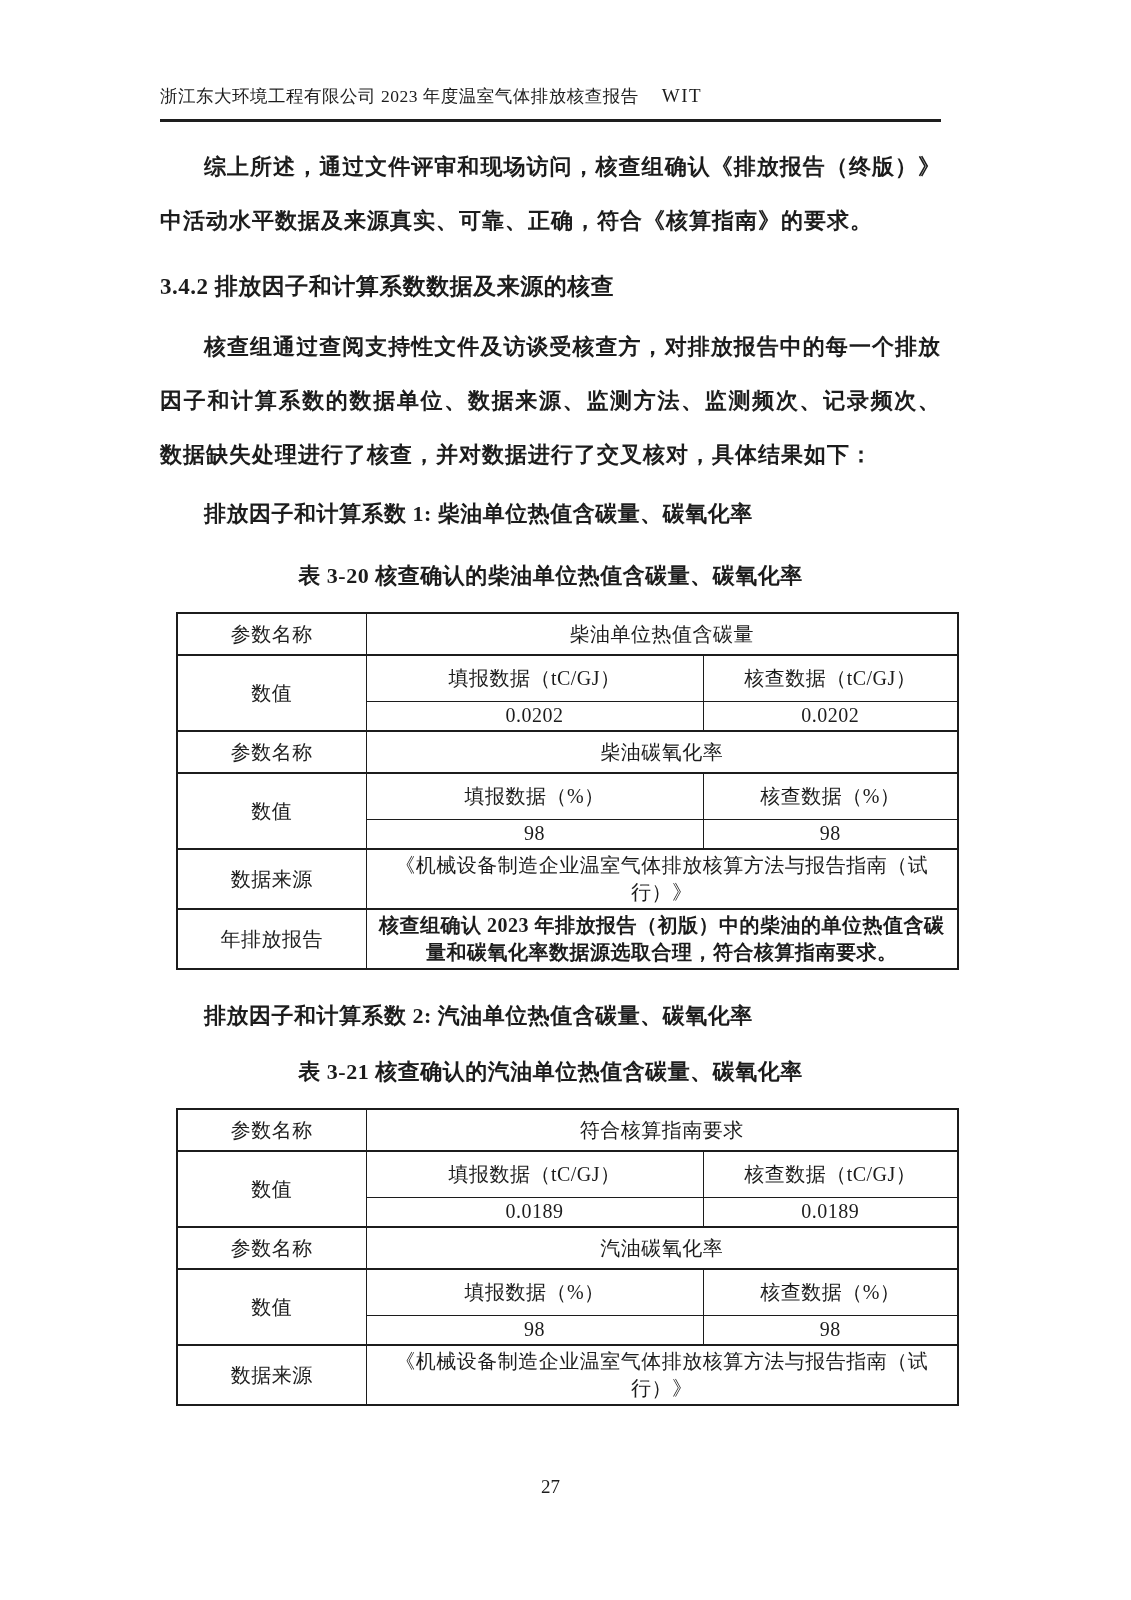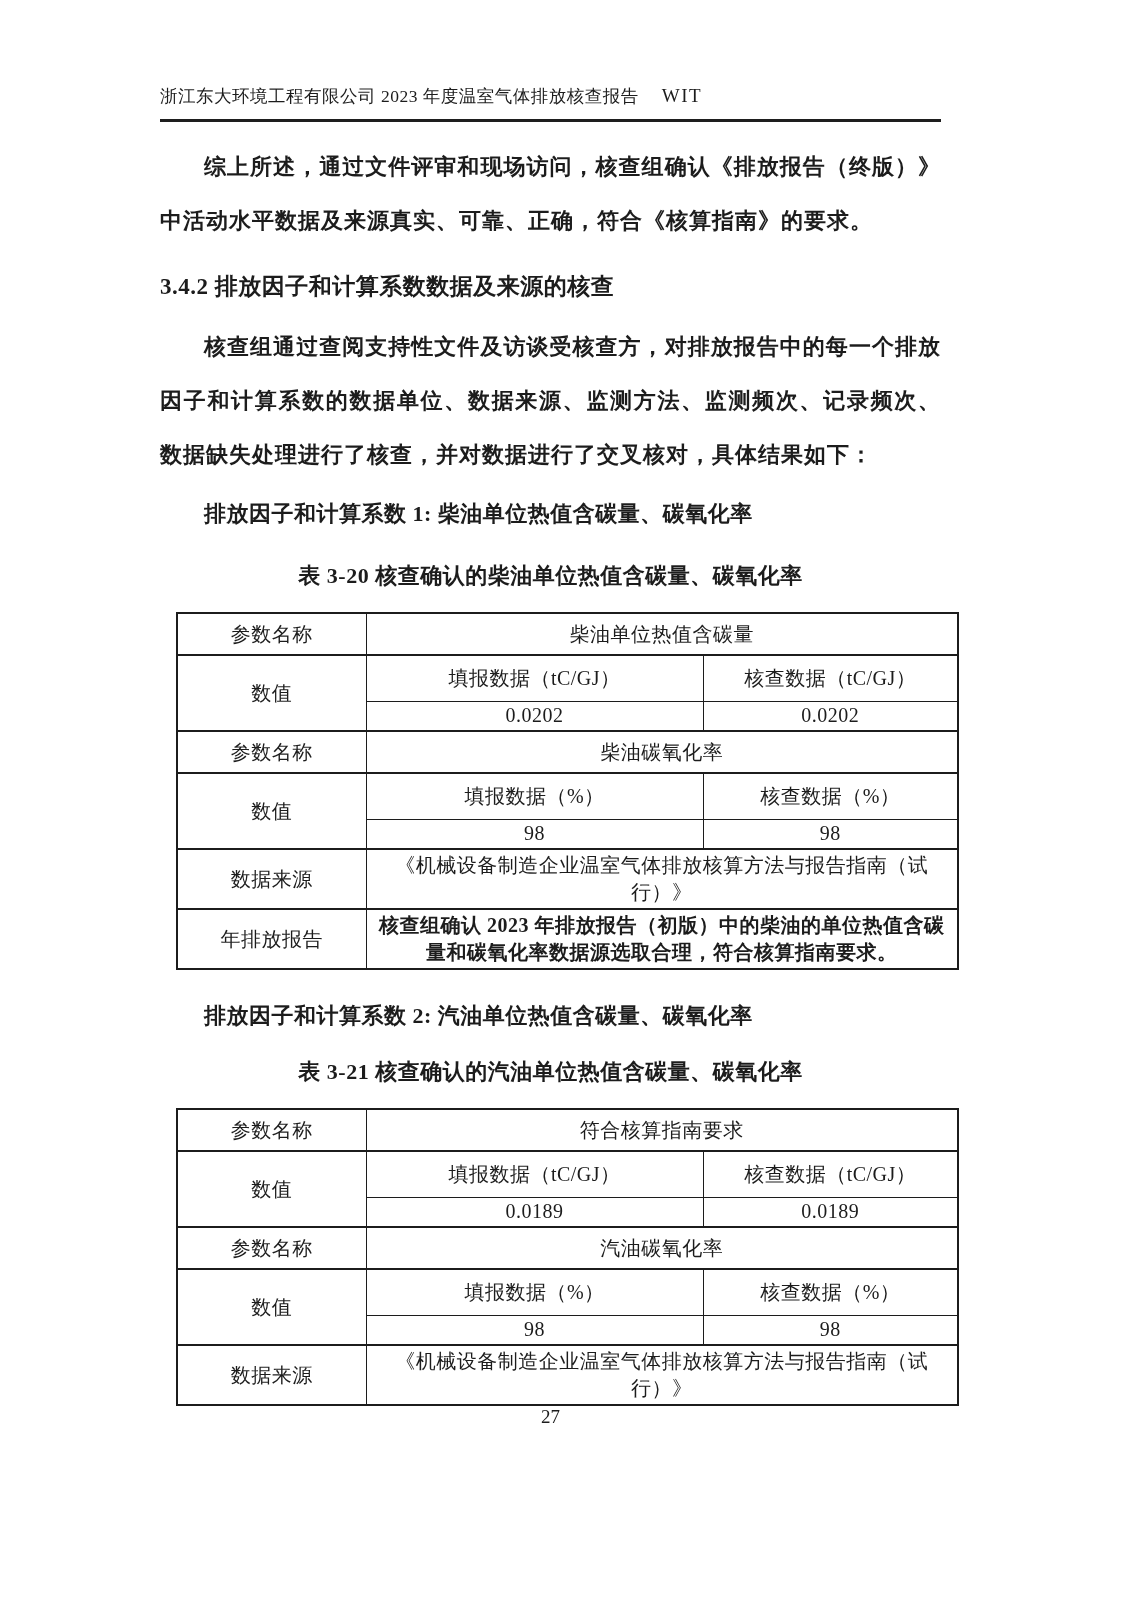--- a/index.html
+++ b/index.html
@@ -58,21 +58,21 @@
   tr.h-header { height: 46px; }
   tr.h-value  { height: 30px; }
   tr.h-src    { height: 44px; }
   tr.h-src-tall { height: 58px; }
   tr.h-concl  { height: 56px; }
   td.cell-left {
     text-align: left; padding: 3px 8px 3px 11px; line-height: 27px; font-weight: bold;
   }
 
   
-  .page-footer { text-align: center; font-size: 19px; }
+  .page-footer { margin-top: 70px; text-align: center; font-size: 19px; }
 </style>
 </head>
 <body>
 
 <div class="page">
   <div class="content">
 
     <header class="doc-header">
       <span>浙江东大环境工程有限公司 2023 年度温室气体排放核查报告</span>
       <span class="brand">WIT</span>

